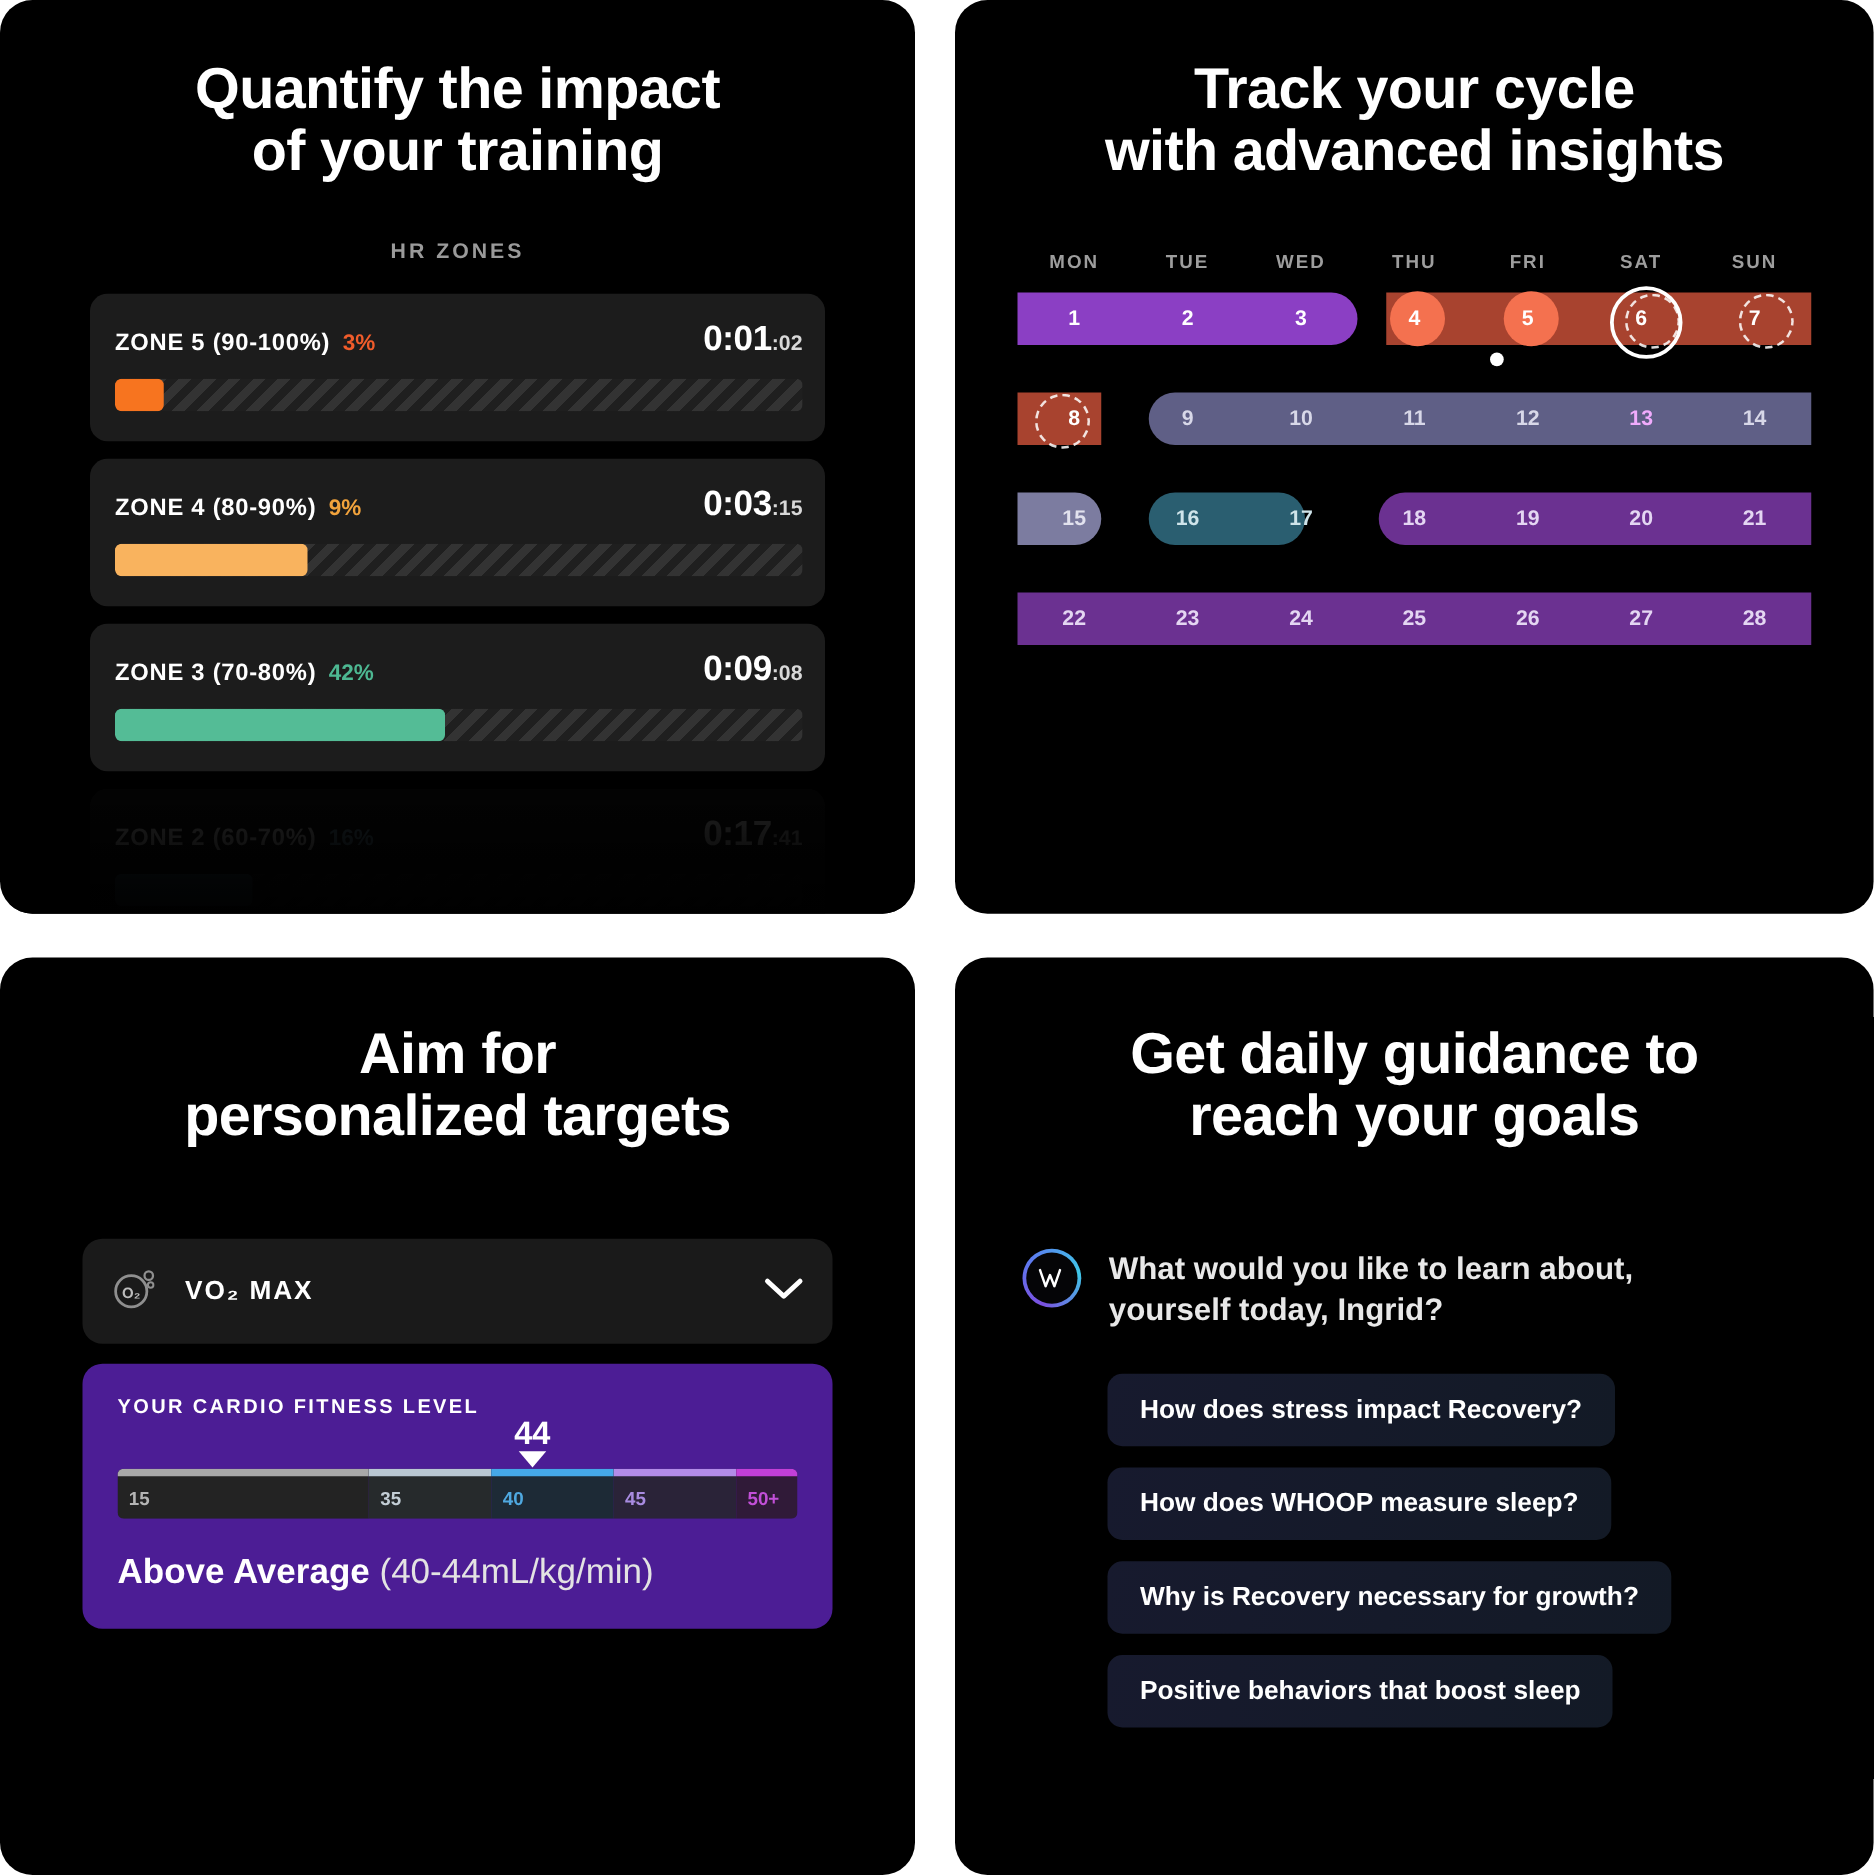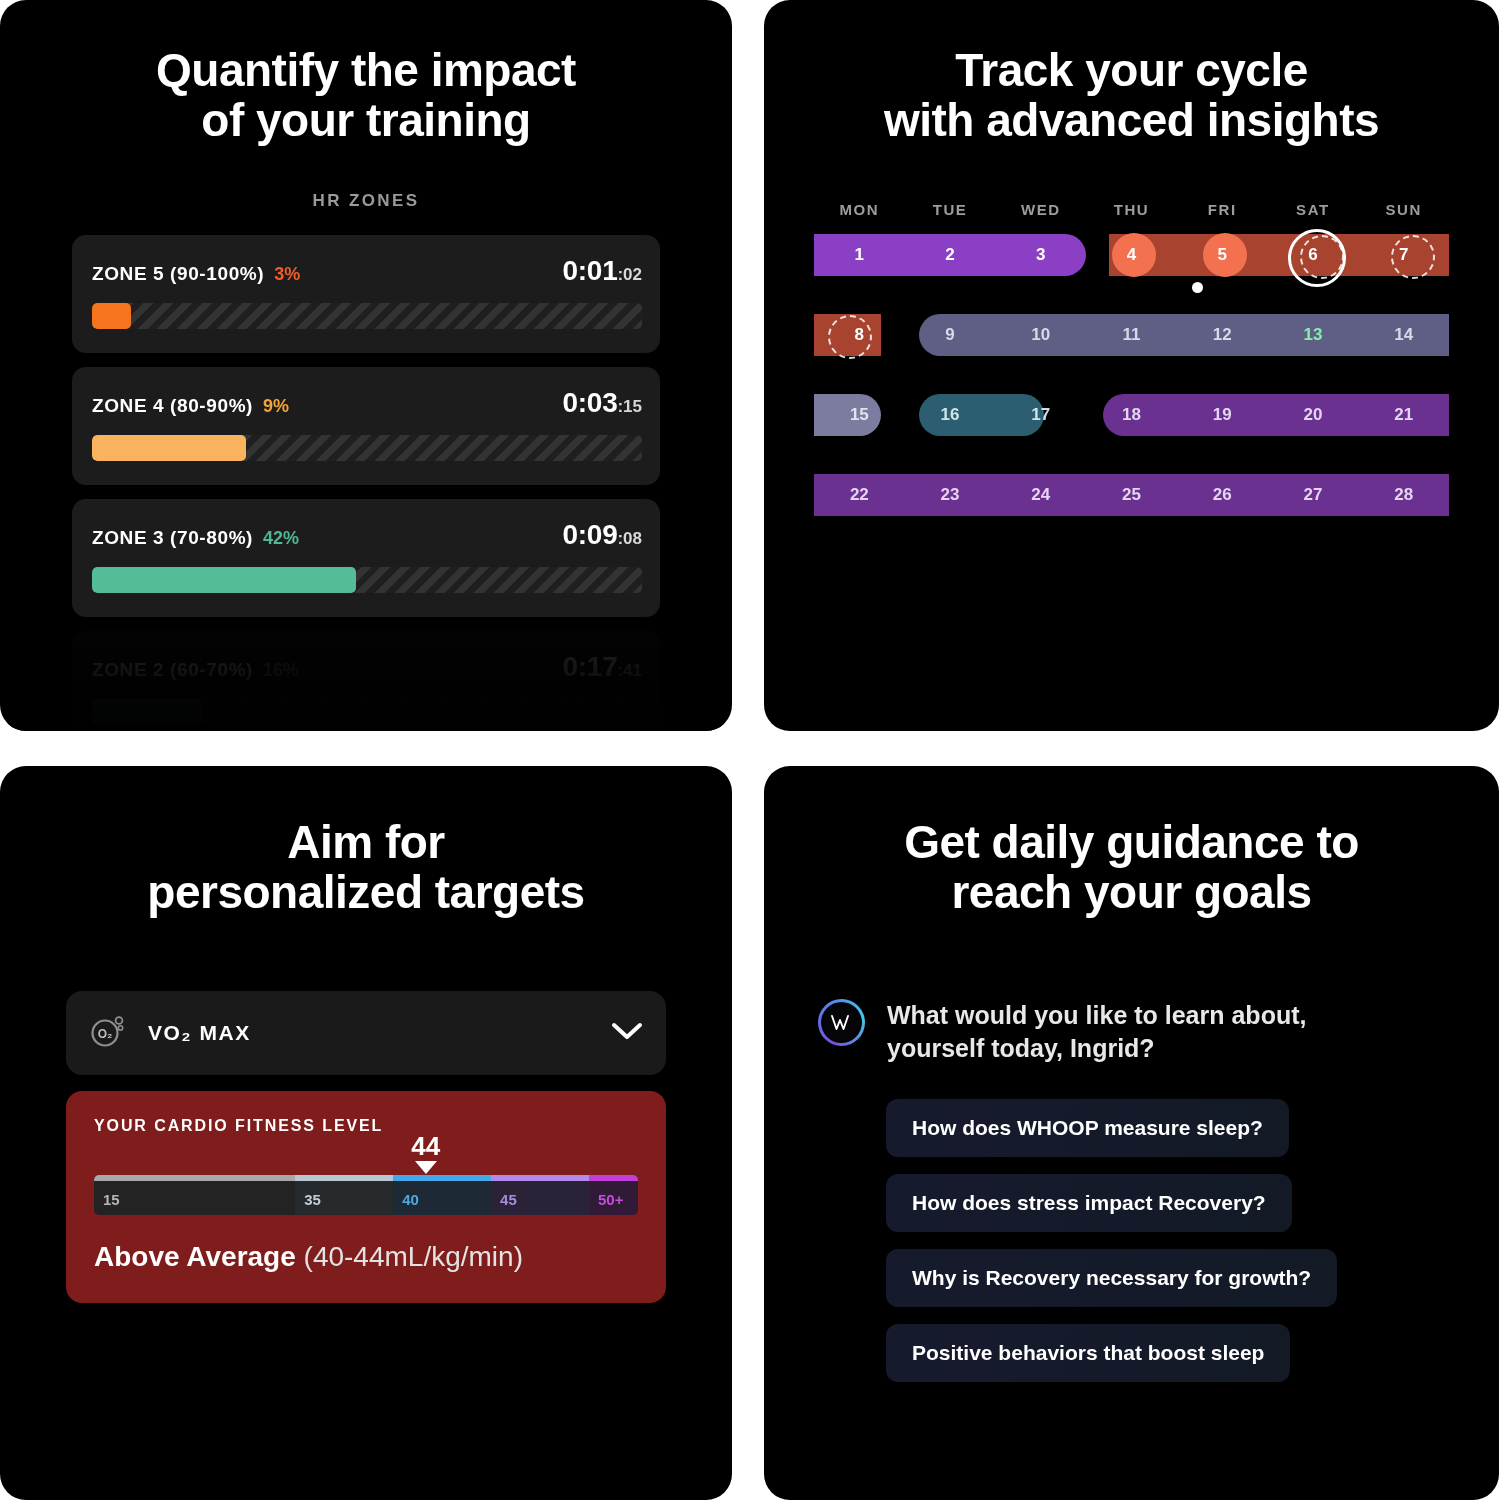--- a/index.html
+++ b/index.html
@@ -37,21 +37,21 @@
   .seg{position:absolute;top:0;bottom:0;z-index:1;}
   .dot{position:absolute;width:11px;height:11px;border-radius:50%;background:#fff;z-index:4;}
   .ring{position:absolute;width:52px;height:52px;border-radius:50%;border:3.5px solid #ffffff;z-index:5;}
   .dashed{position:absolute;width:40px;height:40px;border-radius:50%;border:2.5px dashed rgba(255,255,255,.85);z-index:4;}
   .solidcirc{position:absolute;width:44px;height:44px;border-radius:50%;z-index:2;}
 
   
   .vcard{margin:74px 66px 0 66px;background:#1a1a1a;border-radius:16px;height:84px;display:flex;align-items:center;padding:0 22px;box-sizing:border-box;}
   .vtitle{color:#ffffff;font-size:21px;font-weight:700;letter-spacing:1.5px;margin-left:20px;}
   .chev{margin-left:auto;}
-  .fcard{margin:16px 66px 0 66px;background:#7f1d1d;border-radius:16px;padding:26px 28px 30px 28px;}
+  .fcard{margin:16px 66px 0 66px;background:#4c1d95;border-radius:16px;padding:26px 28px 30px 28px;}
   .flabel{color:#ffffff;font-size:16px;font-weight:700;letter-spacing:1.9px;}
   .gaugewrap{margin-top:40px;position:relative;}
   .gval{position:absolute;transform:translateX(-50%);top:-44px;color:#fff;font-size:26px;font-weight:700;}
   .gptr{position:absolute;transform:translateX(-50%);top:-14px;width:0;height:0;border-left:11px solid transparent;border-right:11px solid transparent;border-top:13px solid #ffffff;}
   .gauge{display:flex;height:40px;border-radius:5px;overflow:hidden;}
   .gseg{position:relative;flex:0 0 auto;display:flex;align-items:flex-end;}
   .gseg .cap{position:absolute;left:0;right:0;top:0;height:6px;}
   .gseg .gt{font-size:15px;font-weight:700;padding:0 0 7px 9px;}
   .gdesc{margin-top:26px;color:#ffffff;font-size:28px;font-weight:700;}
   .gdesc .rng{font-weight:400;color:#e3e3e3;}
@@ -178,21 +178,21 @@
       <div class="wk">
         <div class="seg" style="left:0;width:10.5%;background:#A8432F;"></div>
         <div class="dashed" style="left:2.2%;top:1px;"></div>
         <div class="seg" style="left:16.6%;width:83.4%;background:#5F5F86;border-radius:21px 0 0 21px;"></div>
         <div class="cells">
           <div class="cell">8</div>
           <div class="cell" style="color:#D8D8E8">9</div>
           <div class="cell" style="color:#D8D8E8">10</div>
           <div class="cell" style="color:#D8D8E8">11</div>
           <div class="cell" style="color:#D8D8E8">12</div>
-          <div class="cell" style="color:#86efac">13</div>
+          <div class="cell" style="color:#f0abfc">13</div>
           <div class="cell" style="color:#D8D8E8">14</div>
         </div>
       </div>
 
       <div class="wk">
         <div class="seg" style="left:0;width:10.5%;background:#7C7CA0;border-radius:0 21px 21px 0;"></div>
         <div class="seg" style="left:16.6%;width:19.6%;background:#2A5E70;border-radius:21px;"></div>
         <div class="seg" style="left:45.5%;width:54.5%;background:#6B3191;border-radius:21px 0 0 21px;"></div>
         <div class="cells">
           <div class="cell" style="color:#E2E2EE">15</div>
@@ -294,21 +294,21 @@
             <path d="M3 2 L7.5 15 L11 6 L14.5 15 L19 2" fill="none" stroke="#ffffff" stroke-width="1.9" stroke-linecap="round" stroke-linejoin="round"></path>
           </svg>
         </div>
         <div class="ask">
           <div>What would you like to learn about,</div>
           <div>yourself today, Ingrid?</div>
         </div>
       </div>
 
       <div class="chips">
+        <div class="chip">How does stress impact Recovery?</div>
         <div class="chip">How does WHOOP measure sleep?</div>
-        <div class="chip">How does stress impact Recovery?</div>
         <div class="chip">Why is Recovery necessary for growth?</div>
         <div class="chip">Positive behaviors that boost sleep</div>
       </div>
     </div>
   </div>
 
 </div>
 
 </body></html>

